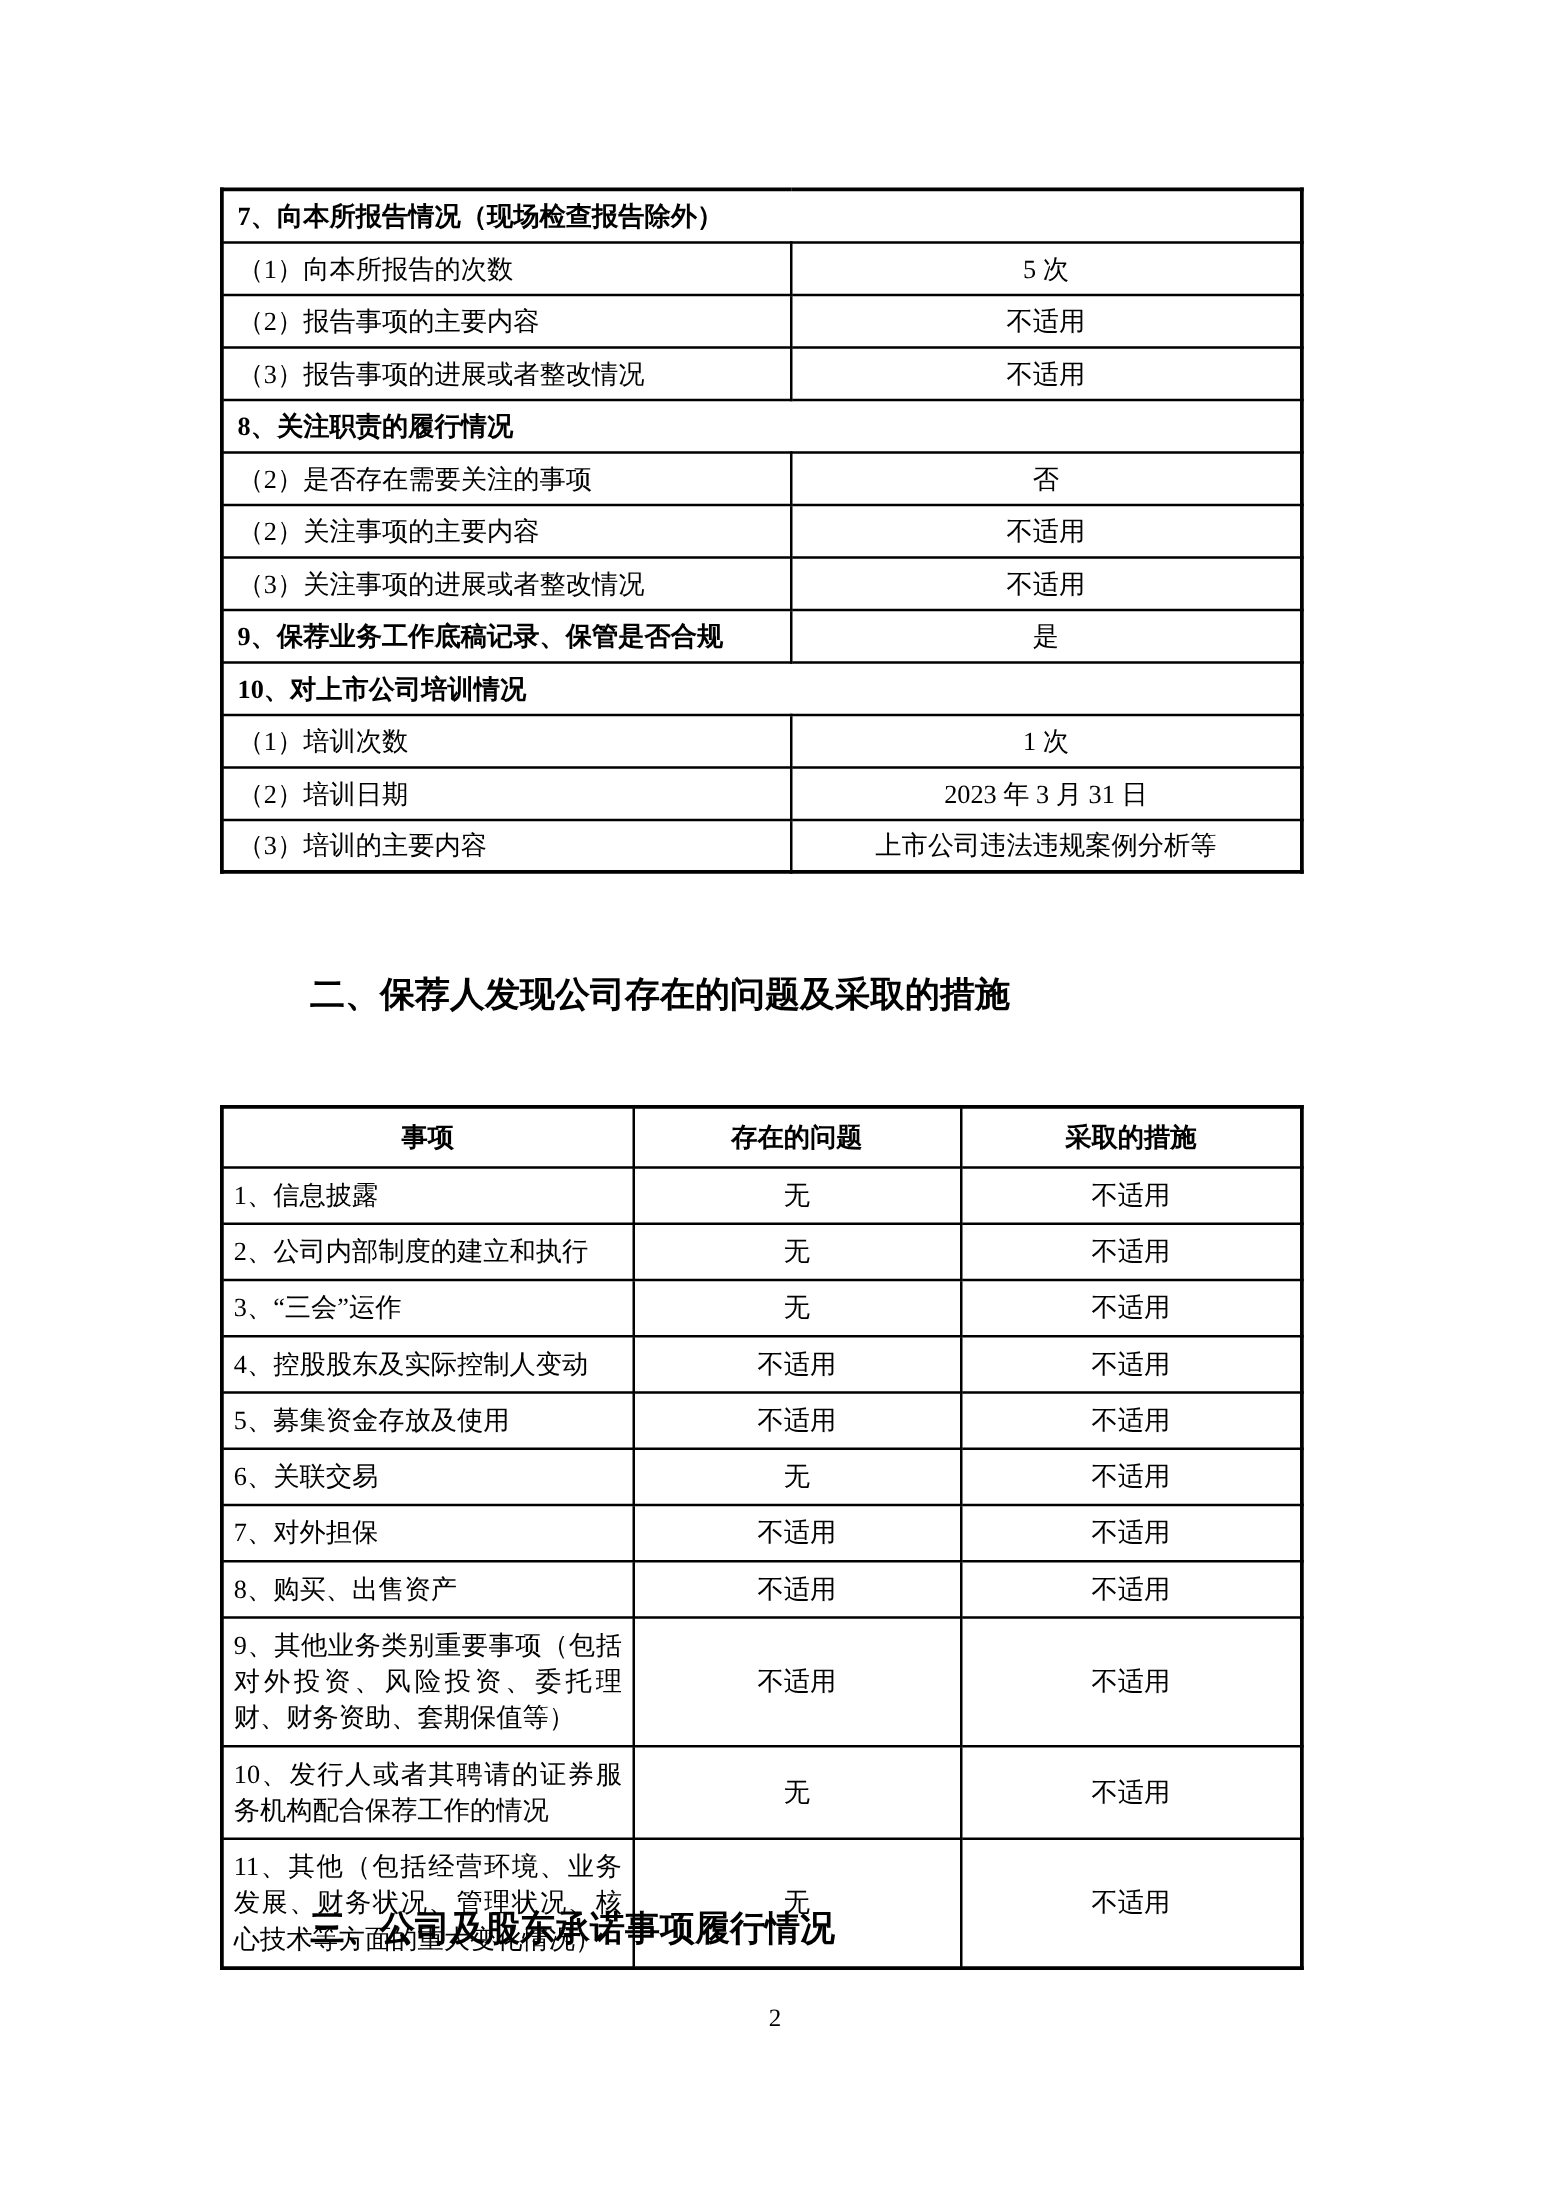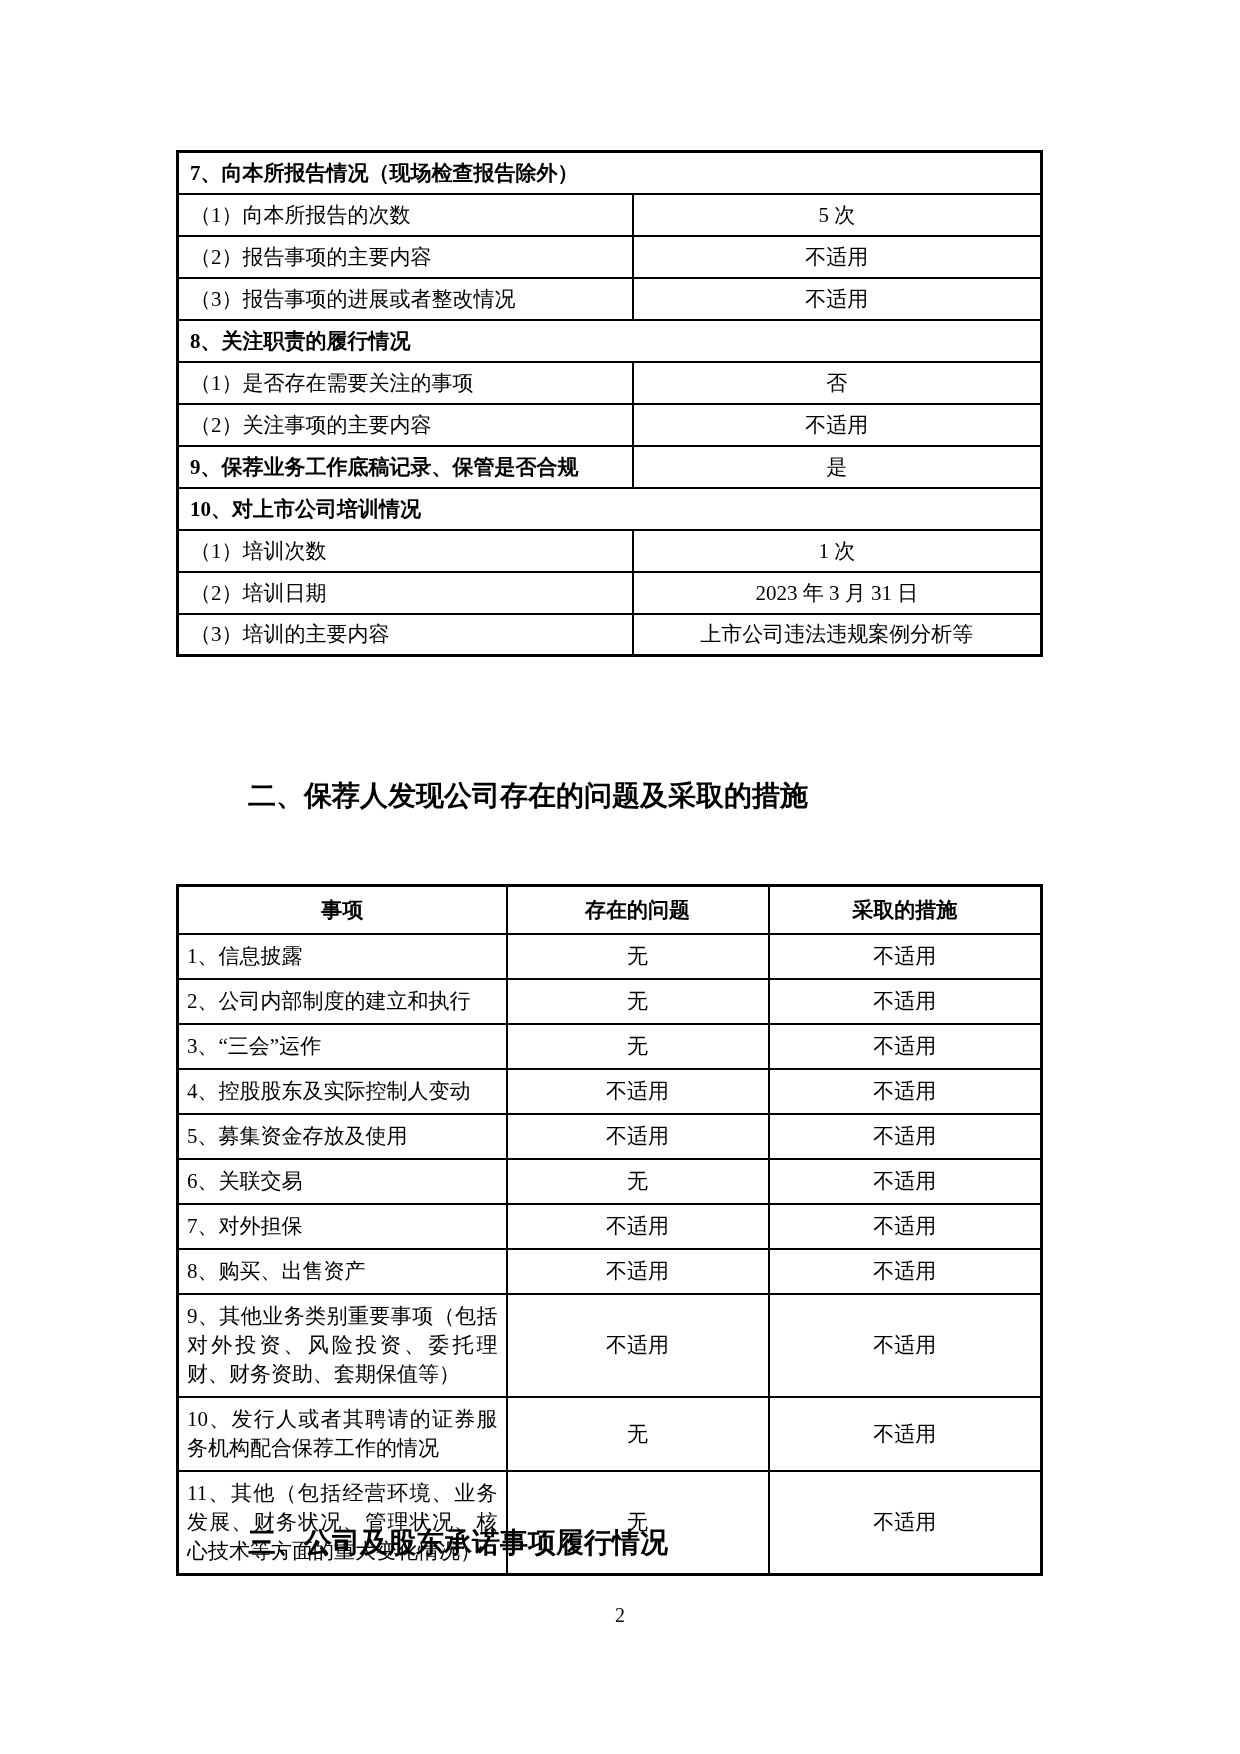--- a/index.html
+++ b/index.html
@@ -74,25 +74,29 @@
           <td class="val">不适用</td>
         </tr>
         <tr>
           <td class="label">（3）报告事项的进展或者整改情况</td>
           <td class="val">不适用</td>
         </tr>
         <tr>
           <td colspan="2" class="merged bold">8、关注职责的履行情况</td>
         </tr>
         <tr>
-          <td class="label">（1）是否存在需要关注的事项</td>
+          <td class="label">（2）是否存在需要关注的事项</td>
           <td class="val">否</td>
         </tr>
         <tr>
           <td class="label">（2）关注事项的主要内容</td>
+          <td class="val">不适用</td>
+        </tr>
+        <tr>
+          <td class="label">（3）关注事项的进展或者整改情况</td>
           <td class="val">不适用</td>
         </tr>
         <tr>
           <td class="label bold">9、保荐业务工作底稿记录、保管是否合规</td>
           <td class="val">是</td>
         </tr>
         <tr>
           <td colspan="2" class="merged bold">10、对上市公司培训情况</td>
         </tr>
         <tr>

